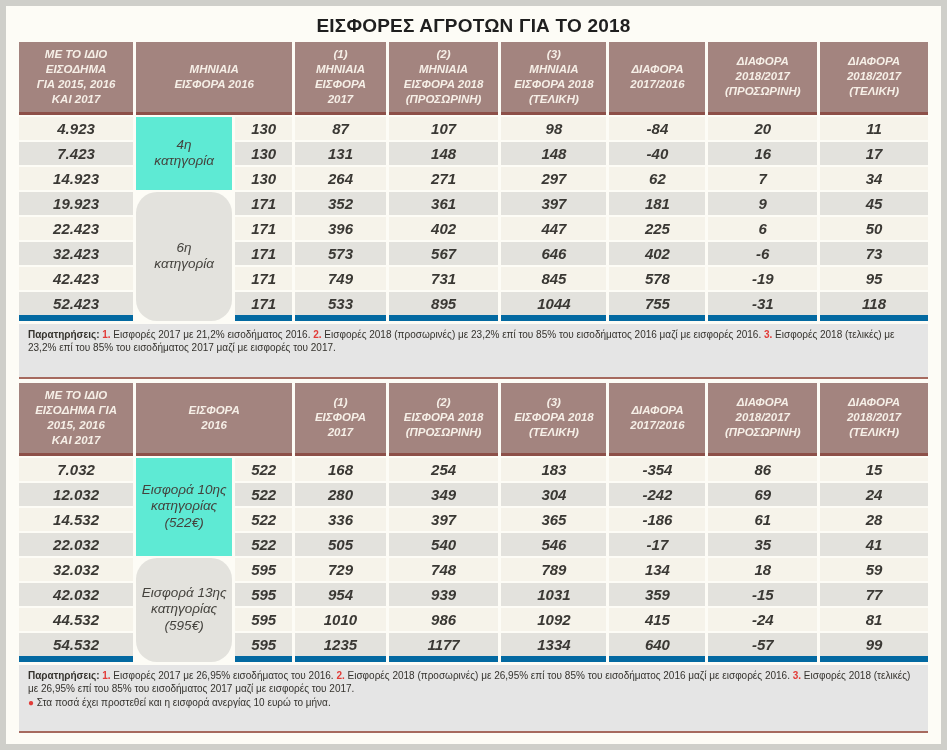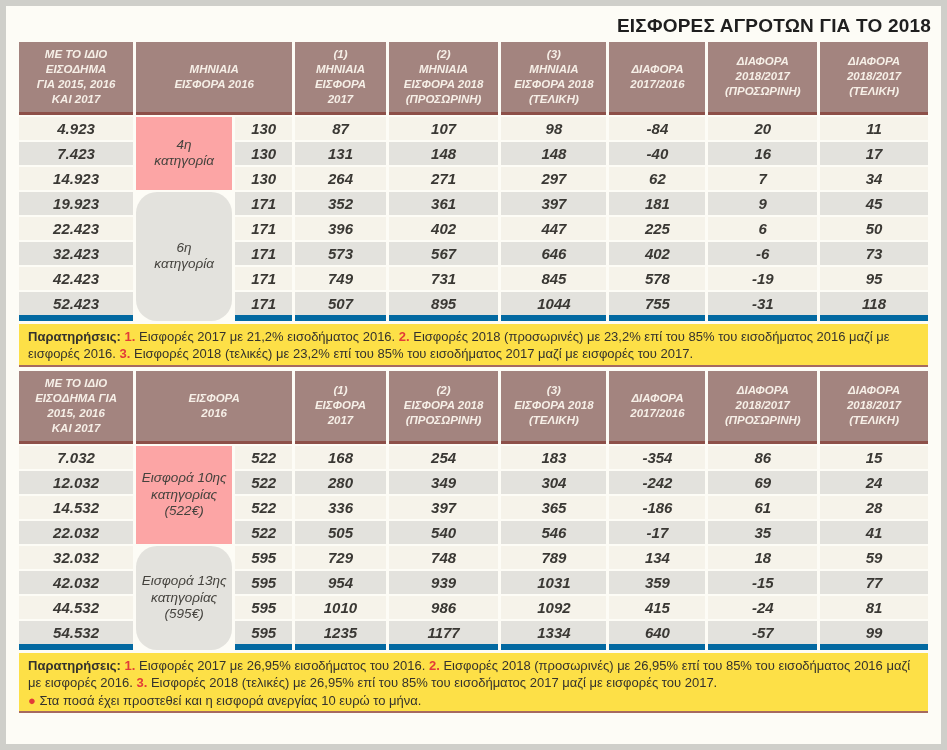--- a/index.html
+++ b/index.html
@@ -2,21 +2,21 @@
 <html><head>
 <meta charset="utf-8">
 <style>
   html,body{margin:0;padding:0;background:#e9e9e5;font-family:"Liberation Sans",sans-serif;}
   .frame{
     width:947px;height:750px;box-sizing:border-box;
     border:6px solid #cfcfca;background:#fdfcf6;
     padding:2px 10px 6px;overflow:hidden;
   }
   .tbl-title{
-    text-align:right;font-size:19px;font-weight:bold;color:#1f1f1f;
+    text-align:center;font-size:19px;font-weight:bold;color:#1f1f1f;
     margin:7px 0 3px;letter-spacing:.2px;
   }
   table.data-table{
     width:100%;table-layout:fixed;
     border-collapse:separate;border-spacing:3px 2px;font-style:italic;
   }
   col.c1{width:12.6%} col.c2{width:10.6%} col.c3{width:6.3%}
   col.c4{width:10.0%} col.c5{width:12.1%} col.c6{width:11.6%}
   col.c7{width:10.6%} col.c8{width:12.0%} col.c9{width:11.9%}
   th{
@@ -27,26 +27,26 @@
   td{
     font-size:15px;font-weight:bold;color:#3a3834;text-align:center;
     vertical-align:middle;padding:2px;height:19px;
   }
   td.light{background:#f6f3ea;}
   td.shade{background:#e3e2dd;}
   td.cat{
     font-size:13.5px;font-weight:normal;color:#44423d;
     line-height:1.2;white-space:pre-line;
   }
-  td.cat.g0{background:#fca5a5;}
+  td.cat.g0{background:#5eead4;}
   td.cat.g1{background:#e3e2dd;border-radius:21px;}
   tr.last td{border-bottom:6px solid #0369a1;}
   .notes{
-    background:#fde047;color:#34322d;font-size:13px;line-height:1.35;
-    margin:1px 3px 2px;padding:4px 9px 2px;
+    background:#e5e5e5;color:#34322d;font-size:10px;line-height:1.35;
+    margin:1px 3px 2px;padding:4px 9px 22px;
     border-bottom:2px solid #a66a5f;
   }
   .notes .lead{font-weight:bold;}
   .notes .red{color:#e23b38;font-weight:bold;}
 </style>
 </head>
 <body>
 
 <div class="frame">
 
@@ -165,21 +165,21 @@
             <td class="light">749</td>
             <td class="light">731</td>
             <td class="light">845</td>
             <td class="light">578</td>
             <td class="light">-19</td>
             <td class="light">95</td>
           </tr>
           <tr class="last">
             <td class="shade">52.423</td>
             <td class="shade">171</td>
-            <td class="shade">507</td>
+            <td class="shade">533</td>
             <td class="shade">895</td>
             <td class="shade">1044</td>
             <td class="shade">755</td>
             <td class="shade">-31</td>
             <td class="shade">118</td>
           </tr>
         </tbody>
     </table>
     <p class="notes"><span class="lead">Παρατηρήσεις: </span><span class="red">1.</span><span class=""> Εισφορές 2017 με 21,2% εισοδήματος 2016. </span><span class="red">2.</span><span class=""> Εισφορές 2018 (προσωρινές) με 23,2% επί του 85% του εισοδήματος 2016 μαζί με εισφορές 2016. </span><span class="red">3.</span><span class=""> Εισφορές 2018 (τελικές) με 23,2% επί του 85% του εισοδήματος 2017 μαζί με εισφορές του 2017.</span></p>
   </section>

